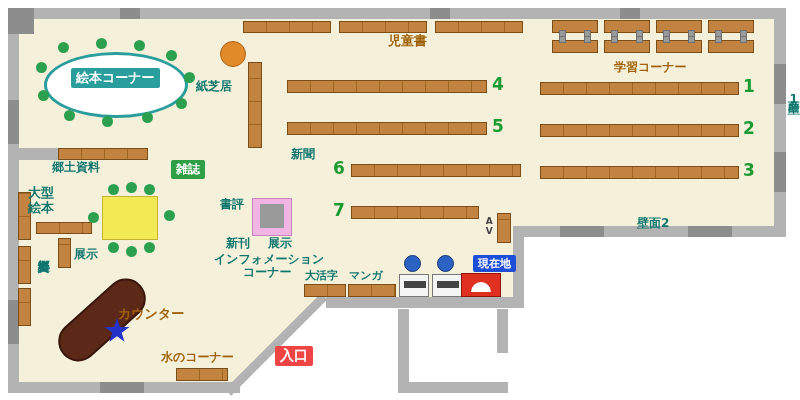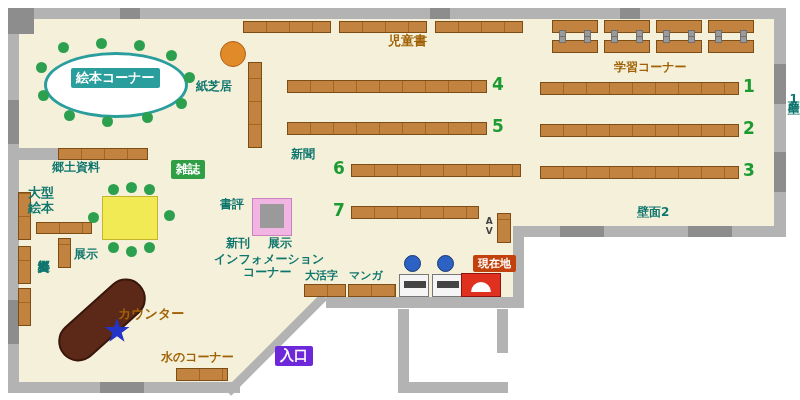--- a/index.html
+++ b/index.html
@@ -150,21 +150,21 @@
   <div class="num" style="left:333px;top:200px;">7</div>
   <div class="shelf" style="left:351px;top:206px;width:128px;height:13px;"></div>
   <div class="shelf" style="left:540px;top:82px;width:199px;height:13px;"></div>
   <div class="num" style="left:743px;top:76px;">1</div>
   <div class="shelf" style="left:540px;top:124px;width:199px;height:13px;"></div>
   <div class="num" style="left:743px;top:118px;">2</div>
   <div class="shelf" style="left:540px;top:166px;width:199px;height:13px;"></div>
   <div class="num" style="left:743px;top:160px;">3</div>
 
   <div class="t g f12 vtext" style="left:786px;top:92px;">壁面1</div>
-  <div class="t g f12" style="left:637px;top:206px;">壁面2</div>
+  <div class="t g f12" style="left:637px;top:217px;">壁面2</div>
 
   <div class="t g f12" style="left:220px;top:198px;">書評</div>
   <div class="abs" style="left:252px;top:198px;width:40px;height:38px;background:#f2b4e2;border:1px solid #c983bd;box-sizing:border-box;"></div>
   <div class="abs" style="left:260px;top:204px;width:24px;height:24px;background:#9a9a9a;"></div>
   <div class="t g f12" style="left:226px;top:237px;">新刊</div>
   <div class="t g f12" style="left:268px;top:237px;">展示</div>
   <div class="t g f12" style="left:214px;top:253px;">インフォメーション</div>
   <div class="t g f12" style="left:243px;top:266px;">コーナー</div>
 
   <div class="t g f11" style="left:305px;top:270px;">大活字</div>
@@ -176,27 +176,27 @@
   <div class="shelf-v" style="left:497px;top:213px;width:14px;height:30px;"></div>
 
   <div class="circle" style="left:404px;top:255px;width:17px;height:17px;background:#2b62c4;border:1px solid #17386e;"></div>
   <div class="machine-body" style="left:399px;top:274px;width:30px;height:23px;">
       <span class="machine-slot" style="left:4px;top:6px;width:22px;height:7px;"></span>
     </div>
   <div class="circle" style="left:437px;top:255px;width:17px;height:17px;background:#2b62c4;border:1px solid #17386e;"></div>
   <div class="machine-body" style="left:432px;top:274px;width:30px;height:23px;">
       <span class="machine-slot" style="left:4px;top:6px;width:22px;height:7px;"></span>
     </div>
-  <div class="badge f11" style="left:458px;top:255px;background:#c2410c;">現在地</div>
+  <div class="badge f11" style="left:458px;top:255px;background:#1d4ed8;">現在地</div>
   <div class="abs" style="left:461px;top:273px;width:40px;height:24px;background:#e03020;border:1px solid #8f1410;box-sizing:border-box;">
       <span class="abs" style="left:9px;bottom:4px;width:20px;height:10px;background:#fff;border-radius:10px 10px 0 0;"></span>
     </div>
 
   <div class="abs" style="left:50px;top:300px;width:104px;height:40px;background:#5c2817;border:2px solid #38160c;border-radius:20px;transform:rotate(-42deg);box-sizing:border-box;"></div>
   <div class="abs" style="left:104px;top:318px;width:26px;height:26px;background:#2433c8;clip-path:polygon(50% 0%,61% 35%,98% 35%,68% 57%,79% 91%,50% 70%,21% 91%,32% 57%,2% 35%,39% 35%);"></div>
   <div class="t b f13" style="left:118px;top:307px;">カウンター</div>
 
   <div class="t b f12" style="left:161px;top:351px;">水のコーナー</div>
   <div class="shelf" style="left:176px;top:368px;width:52px;height:13px;"></div>
 
-  <div class="badge f14" style="left:260px;top:346px;background:#6d28d9;">入口</div>
+  <div class="badge f14" style="left:260px;top:346px;background:#ef4444;">入口</div>
 
 </div>
 
 </body></html>

